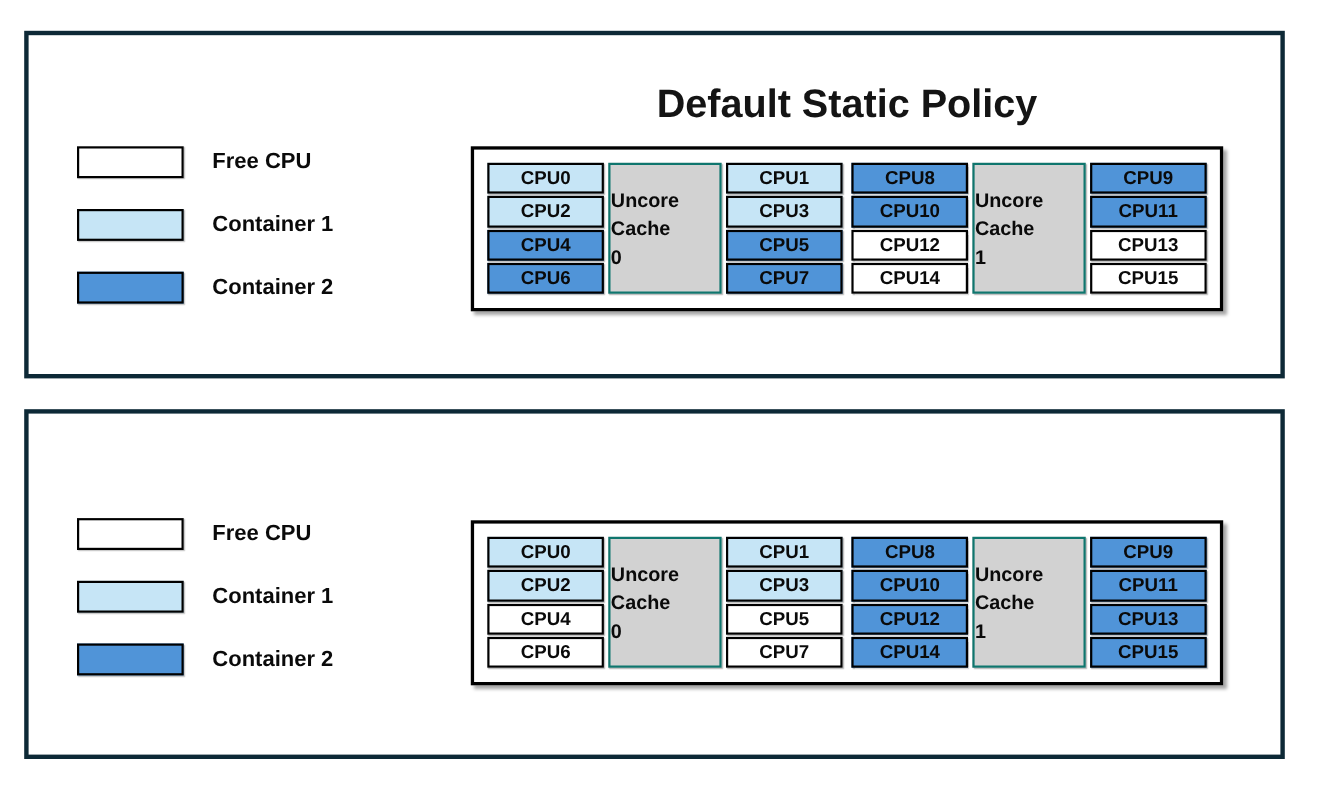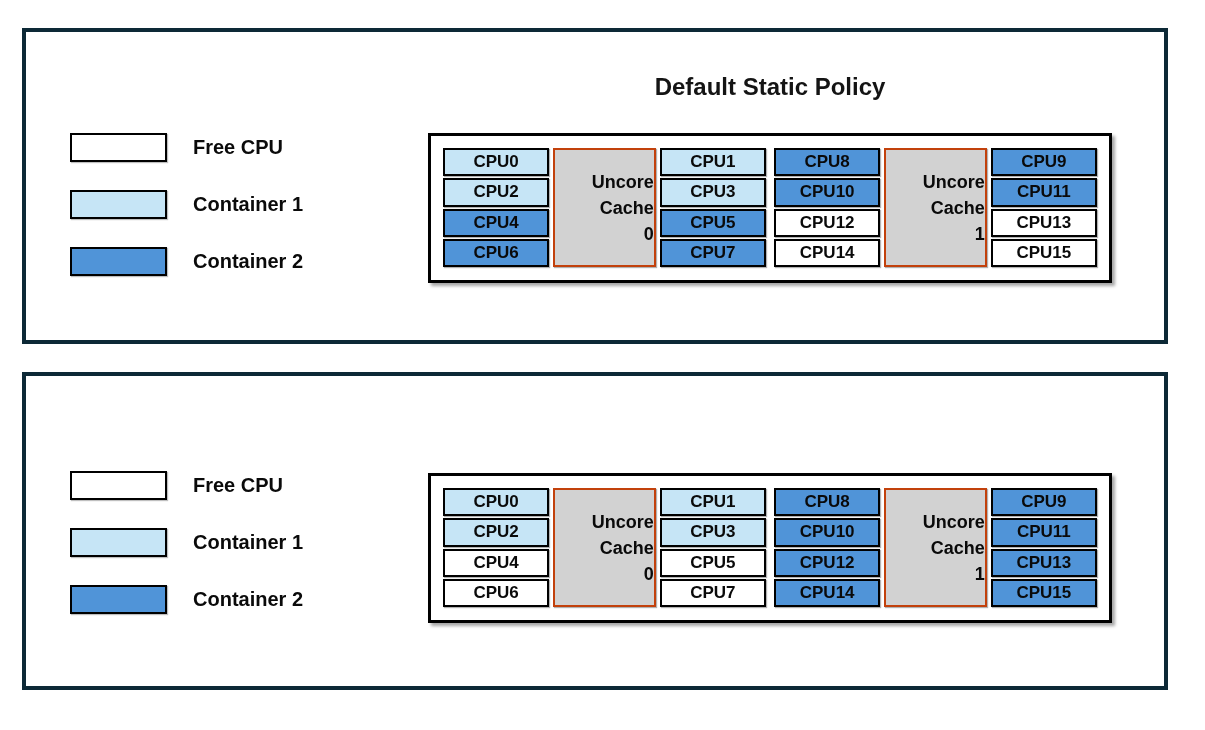--- a/index.html
+++ b/index.html
@@ -30,21 +30,21 @@
   .panel-bottom { top: 372px; height: 318px; }
 
   .title {
     position: absolute;
     margin: 0;
     font-weight: bold;
     white-space: nowrap;
     text-align: center;
     color: #141414;
   }
-  .panel-top .title { top: 41px; left: 402px; width: 684px; font-size: 24px; }
+  .panel-top .title { top: 41px; left: 402px; width: 684px; font-size: 36px; }
   .panel-bottom .title { top: 37px; left: 140px; width: 1028px; font-size: 28px; letter-spacing: -0.4px; }
 
   .legend {
     position: absolute;
     left: 44px;
     display: flex;
     flex-direction: column;
     gap: 26px;
   }
   .panel-top .legend { top: 100px; }
@@ -88,26 +88,26 @@
     box-sizing: border-box;
     display: flex;
     align-items: center;
     justify-content: center;
     font-weight: bold;
     font-size: 17px;
     box-shadow: 1px 1px 1px rgba(0,0,0,0.3);
   }
   .uc-box {
     flex: 100;
-    border: 2px solid #c2410c;
+    border: 2px solid #0f766e;
     box-sizing: border-box;
     background: var(--c-cache);
     display: flex;
     flex-direction: column;
-    align-items: flex-end;
+    align-items: flex-start;
     justify-content: center;
     font-weight: bold;
     font-size: 18px;
     line-height: 26px;
     text-align: center;
     box-shadow: 1px 1px 1px rgba(0,0,0,0.3);
   }
 </style>
 </head>
 <body>

